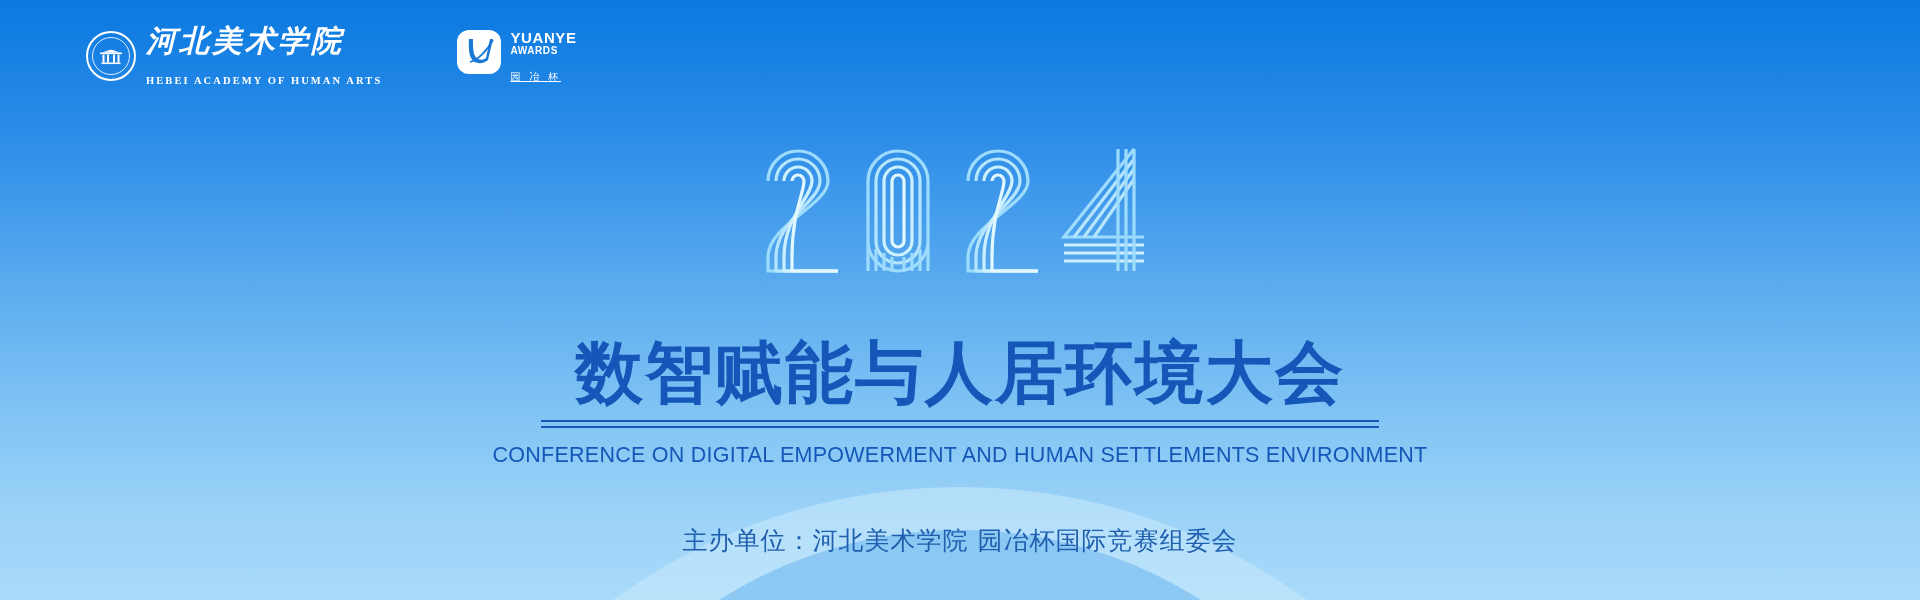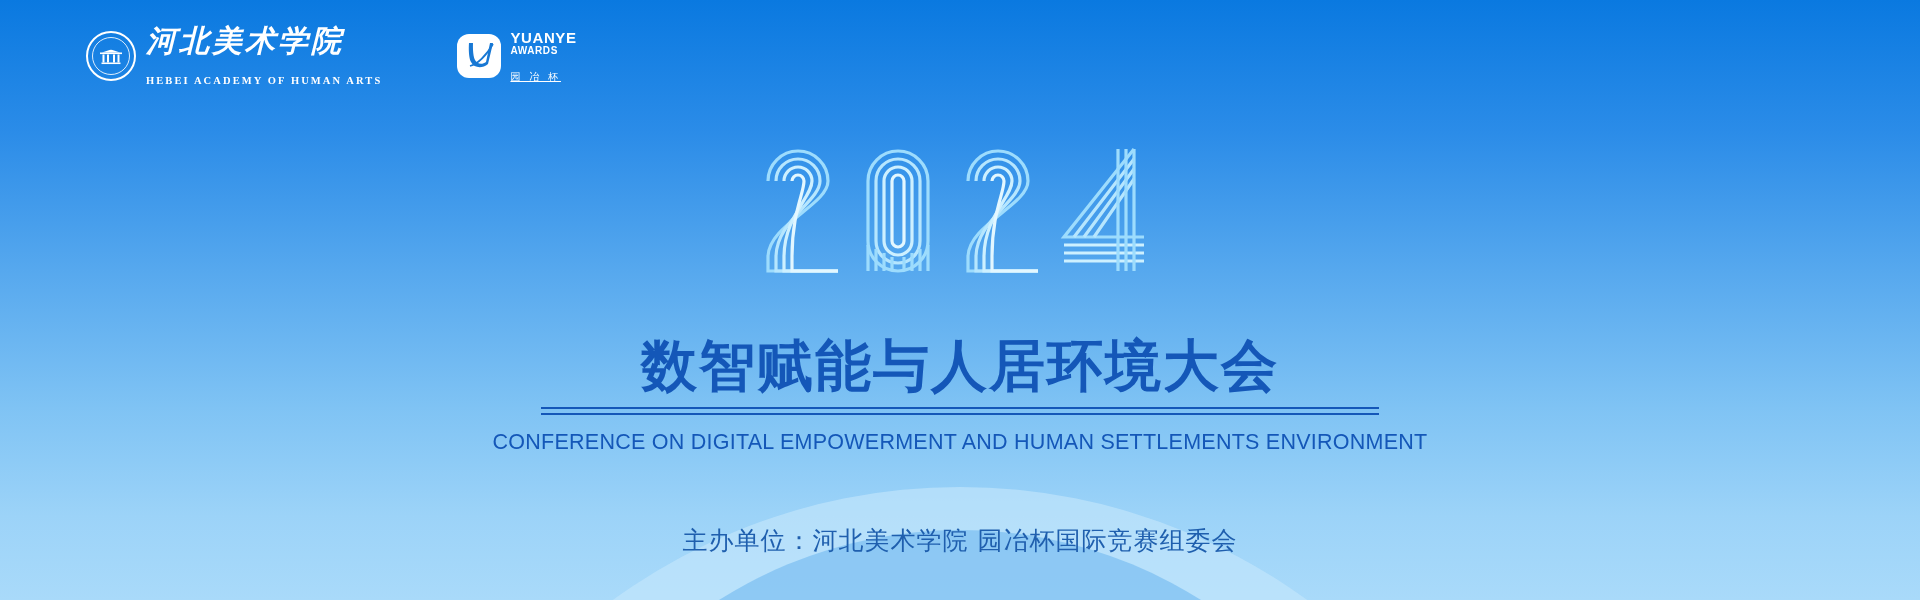--- a/index.html
+++ b/index.html
@@ -49,21 +49,21 @@
     color:#fff;font-family:"Liberation Serif","DejaVu Serif",serif;
     font-size:30px;font-weight:700;font-style:italic;letter-spacing:3px;
     line-height:1;white-space:nowrap;
   }
   .hebei-en{
     color:#fff;font-family:"Liberation Serif","DejaVu Serif",serif;
     font-size:10.5px;font-weight:700;letter-spacing:2.1px;
     line-height:1;white-space:nowrap;
   }
 
-  .yuanye{display:flex;align-items:center;gap:9px;padding-left:31px;}
+  .yuanye{display:flex;align-items:flex-start;gap:9px;padding-left:31px;}
   .ymark{
     width:44px;height:44px;border-radius:12px;background:#fff;position:relative;flex:none;
   }
   .ymark svg{position:absolute;left:0;top:0;}
   .ytext{display:flex;flex-direction:column;line-height:1;}
   .yname{
     color:#fff;font-size:15px;font-weight:700;letter-spacing:.6px;
   }
   .yname2{
     color:#fff;font-size:10px;font-weight:700;letter-spacing:.6px;margin-top:1px;
@@ -78,21 +78,21 @@
     display:flex;justify-content:center;align-items:center;
   }
   #year-wrap svg{display:block;}
 
   
   #title-block{
     position:absolute;left:0;top:336px;width:1920px;
     display:flex;flex-direction:column;align-items:center;
   }
   #main-title{
-    color:#1457b8;font-size:56px;font-weight:700;letter-spacing:2px;
+    color:#1457b8;font-size:68px;font-weight:700;letter-spacing:2px;
     line-height:1.08;white-space:nowrap;
     font-family:"DejaVu Sans","Liberation Sans",sans-serif;
   }
   #rule-group{width:838px;margin-top:11px;}
   #rule-group .r1{height:2px;background:#1457b8;}
   #rule-group .r2{height:1.6px;background:#1457b8;margin-top:3.5px;}
   #sub-title{
     color:#1457b8;font-size:21.5px;font-weight:400;letter-spacing:.25px;
     margin-top:15px;white-space:nowrap;
   }

